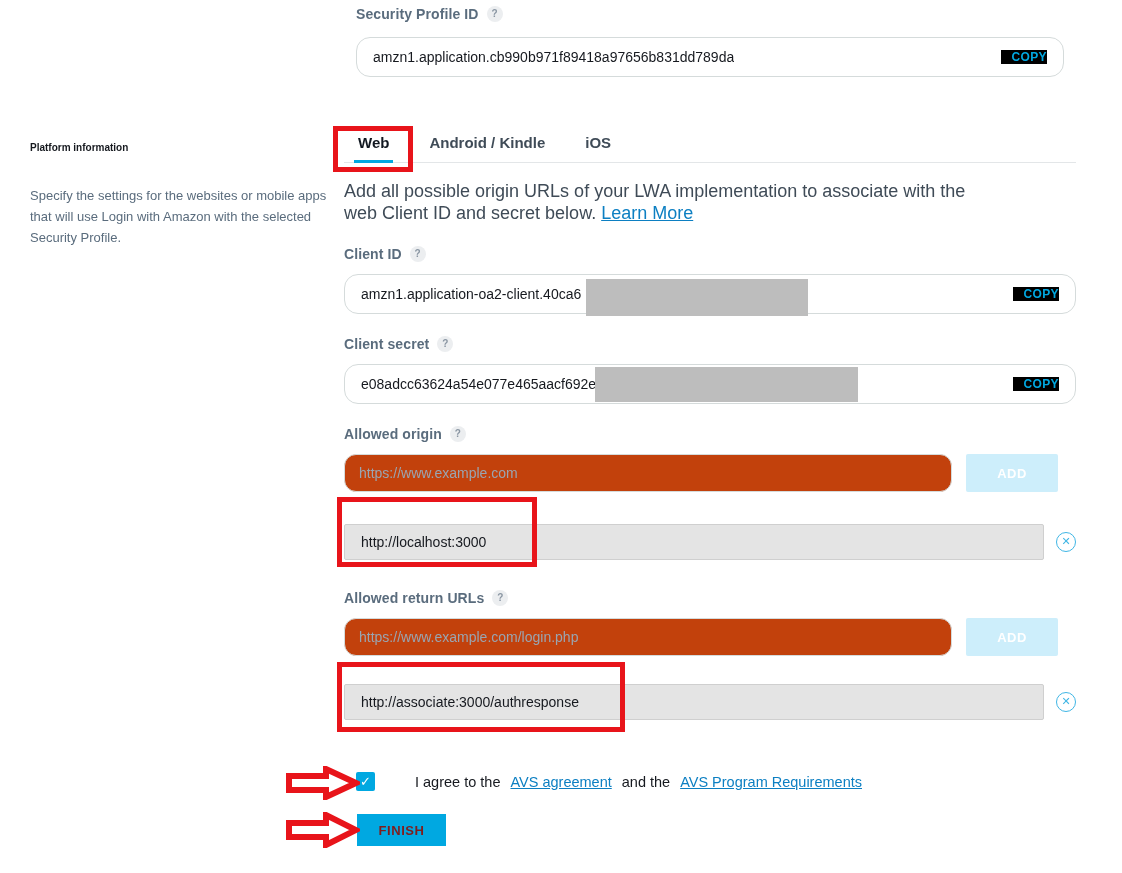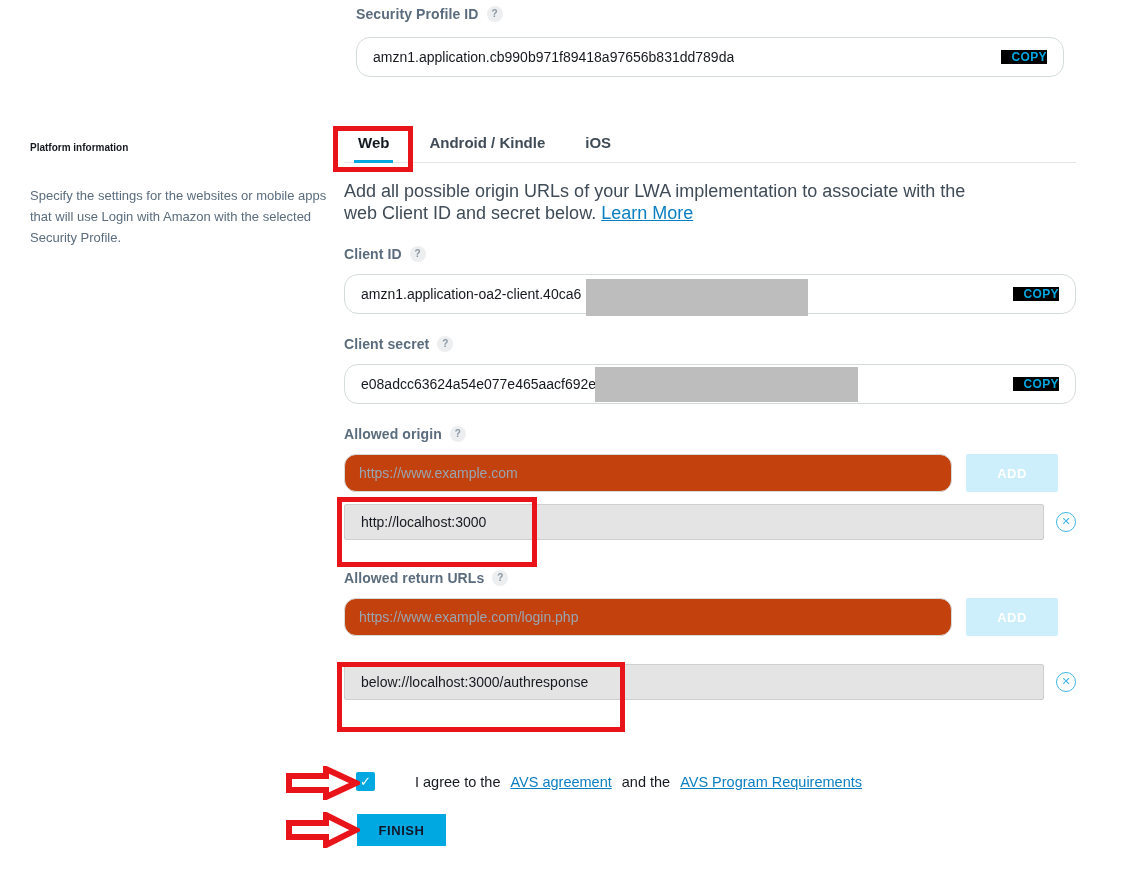--- a/index.html
+++ b/index.html
@@ -191,21 +191,21 @@
     cursor: pointer;
   }
   #agreement-row a { color: #0c7fc2; }
   .agree-text { margin-left: 30px; }
 
   #finish-button {
     position: absolute;
     left: 357px; top: 814px;
     width: 89px; height: 32px;
     background: #00a8e1;
-    color: #0f172a;
+    color: #7f1d1d;
     border: none;
     font-size: 13px;
     font-weight: bold;
     letter-spacing: .6px;
     font-family: "Liberation Sans", sans-serif;
     cursor: pointer;
   }
 </style>
 </head>
 <body>
@@ -269,42 +269,42 @@
       <div class="field-label">
         <span>Allowed origin</span>
         <span class="help-icon">?</span>
       </div>
       <div class="input-row">
         <div class="grow">
           <input class="text-input" type="text" placeholder="https://www.example.com" style="">
         </div>
         <button class="add-button">ADD</button>
       </div>
-      <div class="entry-row" style="margin-top:12px;">
+      <div class="entry-row" style="margin-top:32px;">
         <div class="entry-pill">
           <span>http://localhost:3000</span>
         </div>
         <span class="remove-icon">✕</span>
       </div>
     </div>
 
     <div class="section" style="margin-top:30px;">
       <div class="field-label">
         <span>Allowed return URLs</span>
         <span class="help-icon">?</span>
       </div>
       <div class="input-row">
         <div class="grow">
           <input class="text-input" type="text" placeholder="https://www.example.com/login.php" style="">
         </div>
         <button class="add-button">ADD</button>
       </div>
       <div class="entry-row" style="margin-top:28px;">
         <div class="entry-pill">
-          <span>below://localhost:3000/authresponse</span>
+          <span>http://associate:3000/authresponse</span>
         </div>
         <span class="remove-icon">✕</span>
       </div>
     </div>
   </div>
 
   <div id="agreement-row">
     <span class="checkbox">✓</span>
     <span class="agree-text">I agree to the</span>
     <a href="#">AVS agreement</a>

